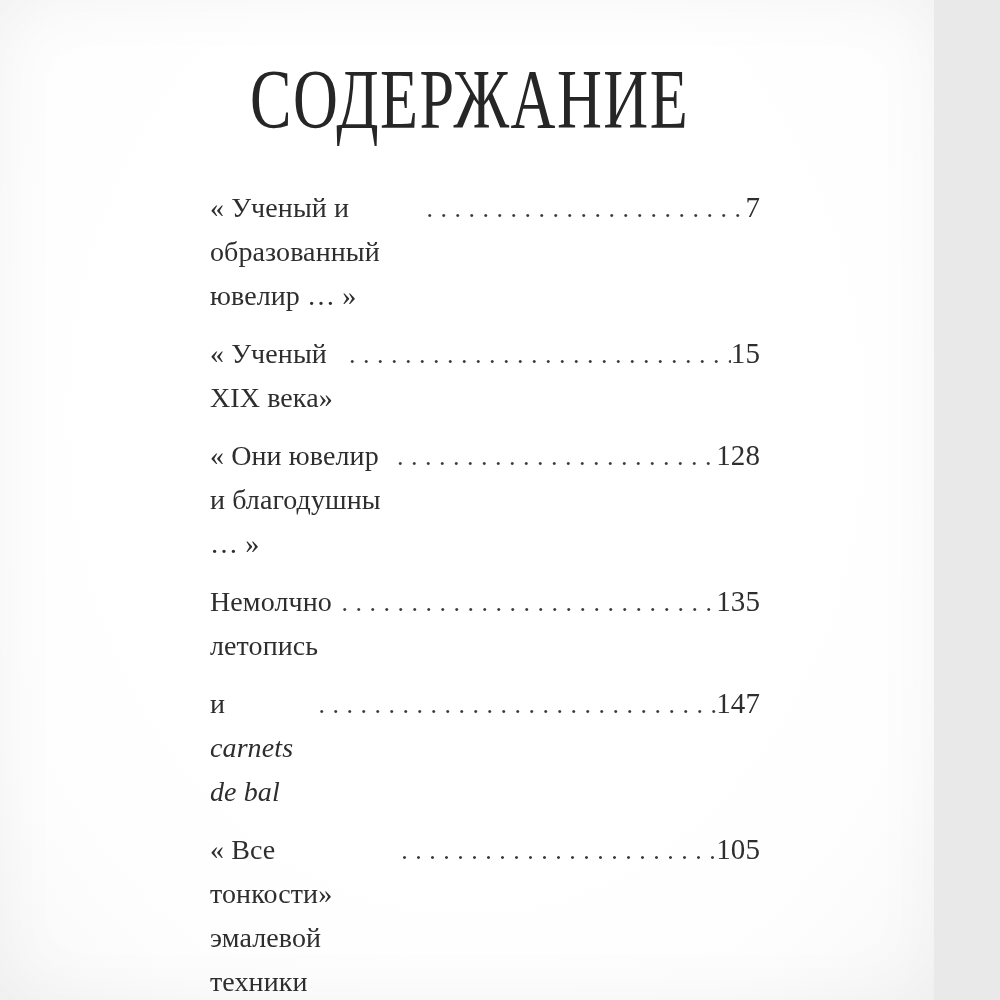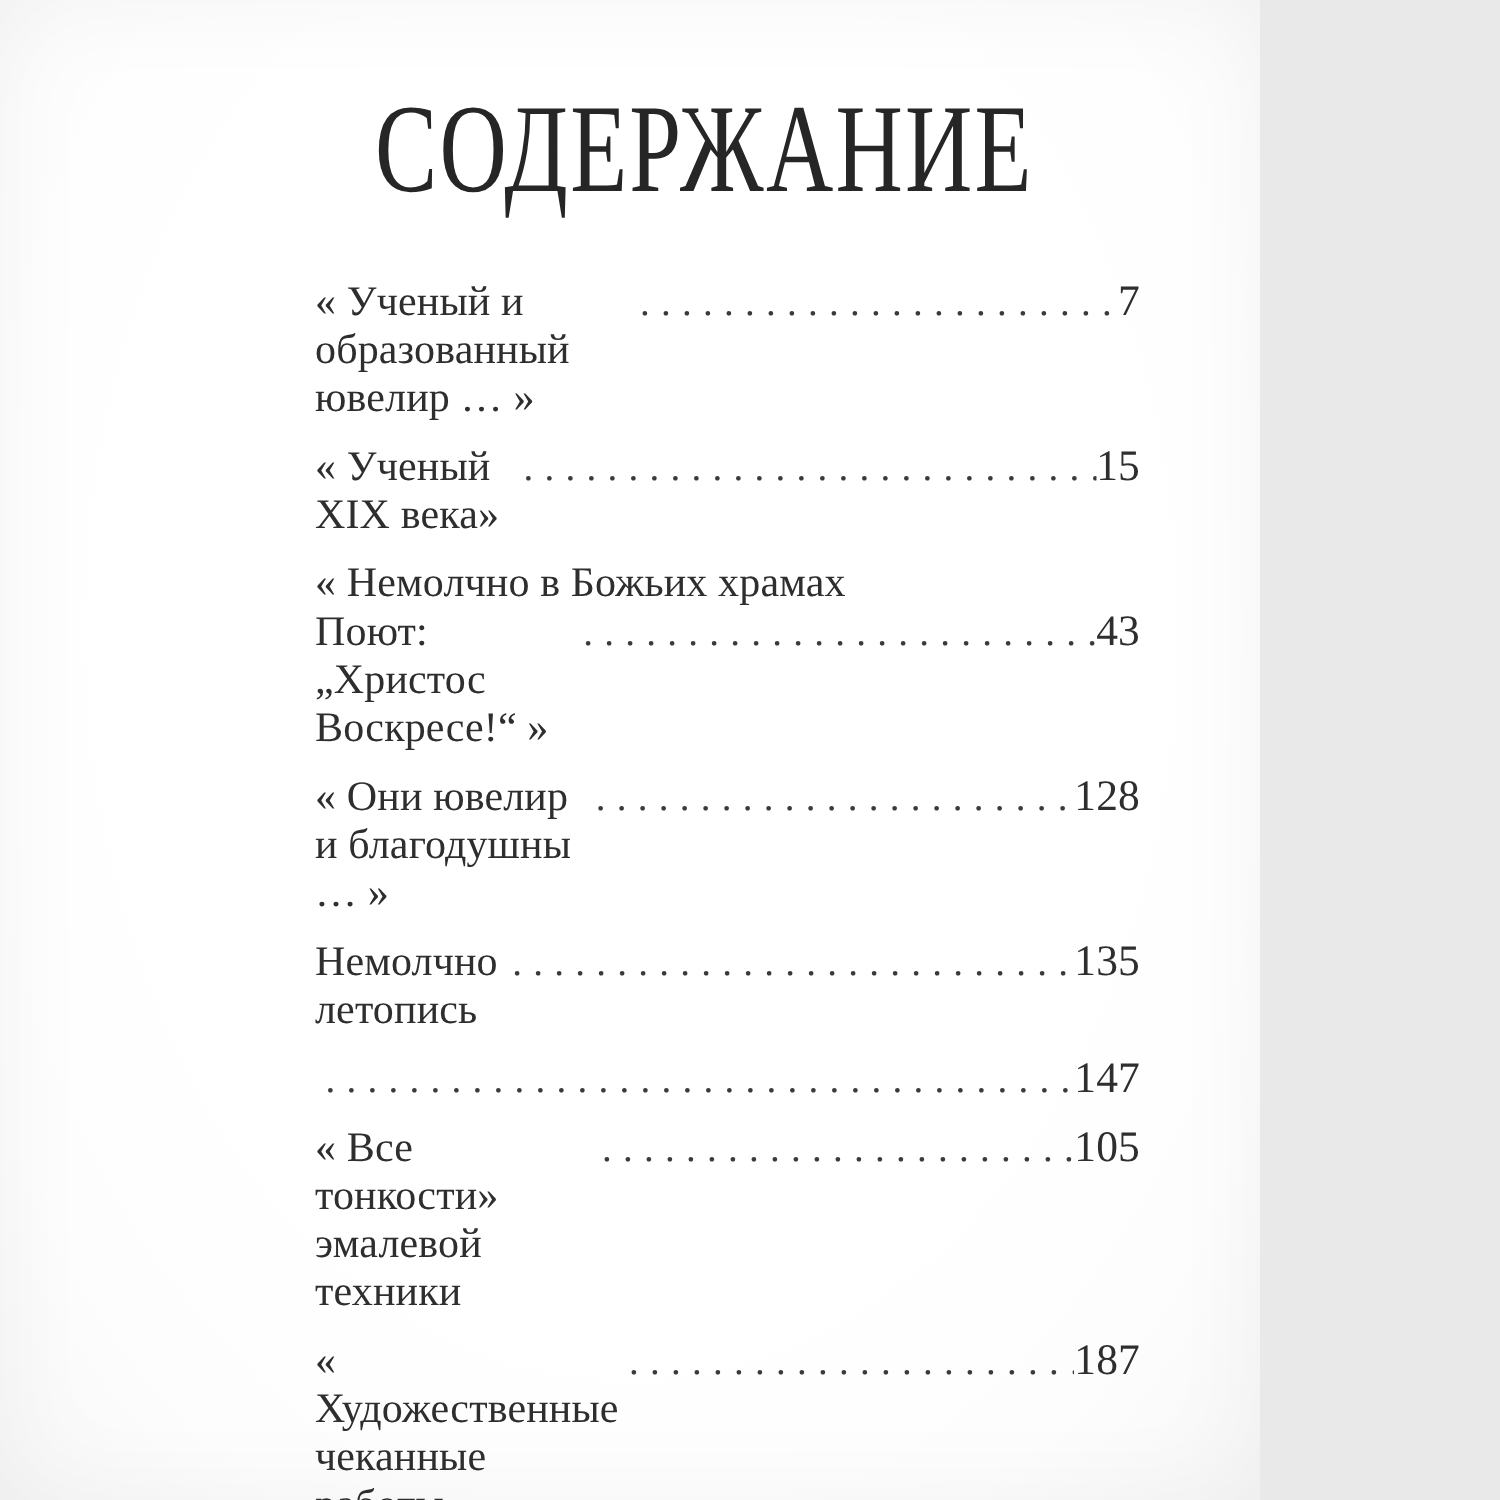--- a/index.html
+++ b/index.html
@@ -2,21 +2,21 @@
 <html><head>
 <meta charset="utf-8">
 <style>
   html, body {
     margin: 0;
     padding: 0;
     background: #e9e9e9;
   }
   .page {
     position: relative;
-    width: 840px;
+    width: 934px;
     height: 1000px;
     background: radial-gradient(ellipse at 50% 42%, #ffffff 55%, #fdfdfd 80%, #f7f7f7 100%);
     font-family: "Liberation Serif", "DejaVu Serif", serif;
     color: #2e2e2e;
     overflow: hidden;
   }
   .page::before {
     content: "";
     position: absolute;
     inset: 0;
@@ -43,21 +43,21 @@
     top: 185px;
     width: 550px;
   }
   .entry {
     margin-bottom: 13px;
   }
   .line {
     display: flex;
     align-items: baseline;
     font-size: 28px;
-    line-height: 32px;
+    line-height: 44px;
     letter-spacing: 0.1px;
   }
   .text {
     white-space: pre-wrap;
   }
   .seg-italic {
     font-style: italic;
   }
   .leader {
     flex: 1 1 auto;
@@ -94,44 +94,35 @@
       </div>
       <div class="entry">
         <div class="line">
           <span class="text"><span>« Ученый XIX века»</span></span>
           <span class="leader"></span>
           <span class="num">15</span>
         </div>
       </div>
       <div class="entry">
         <div class="line">
-          <span class="text"><span>« Немолчно в Божьих храмах</span></span>
-        </div>
-        <div class="line">
-          <span class="text"><span>Поют: „Христос Воскресе!“ »</span></span>
-          <span class="leader"></span>
-          <span class="num">43</span>
-        </div>
-      </div>
-      <div class="entry">
-        <div class="line">
           <span class="text"><span>« Они ювелир и благодушны … »</span></span>
           <span class="leader"></span>
           <span class="num">128</span>
         </div>
       </div>
       <div class="entry">
         <div class="line">
           <span class="text"><span>Немолчно летопись</span></span>
           <span class="leader"></span>
           <span class="num">135</span>
         </div>
       </div>
       <div class="entry">
         <div class="line">
+          <span class="text"><span>и </span><span class="seg-italic">carnets de bal</span></span>
           <span class="leader"></span>
           <span class="num">147</span>
         </div>
       </div>
       <div class="entry">
         <div class="line">
           <span class="text"><span>« Все тонкости» эмалевой техники</span></span>
           <span class="leader"></span>
           <span class="num">105</span>
         </div>

